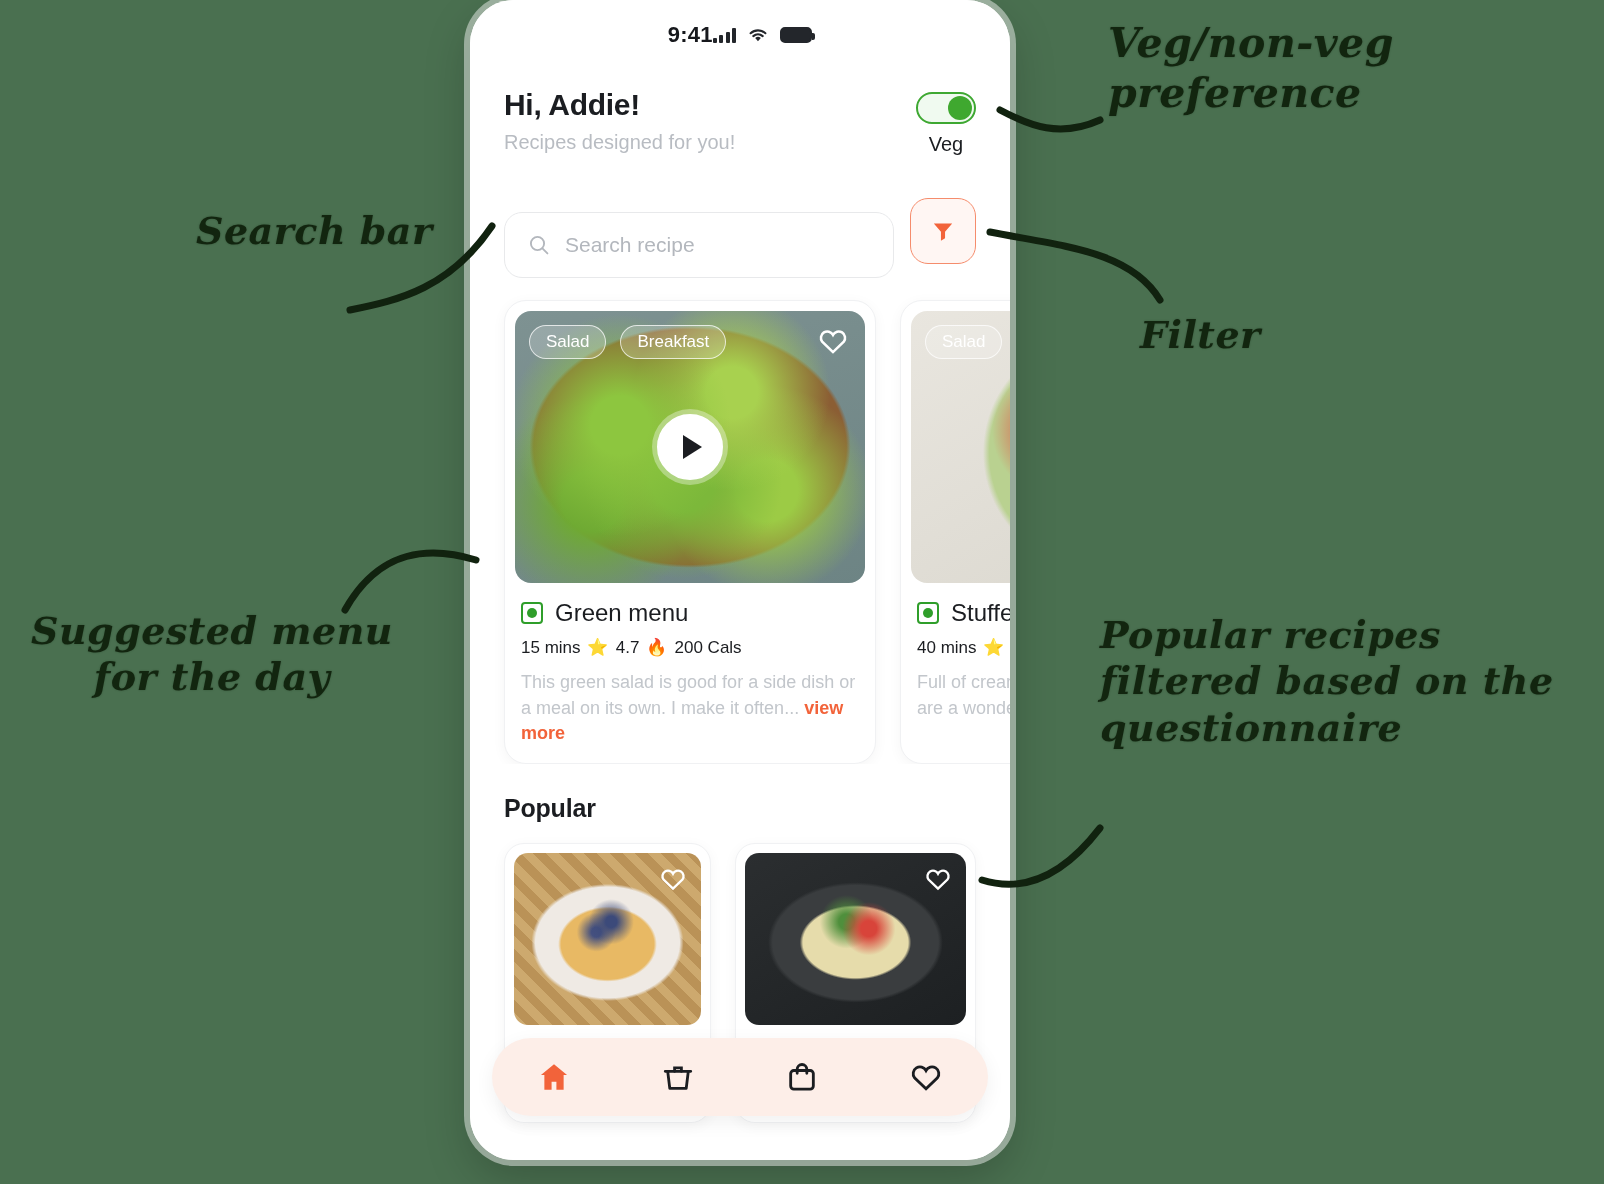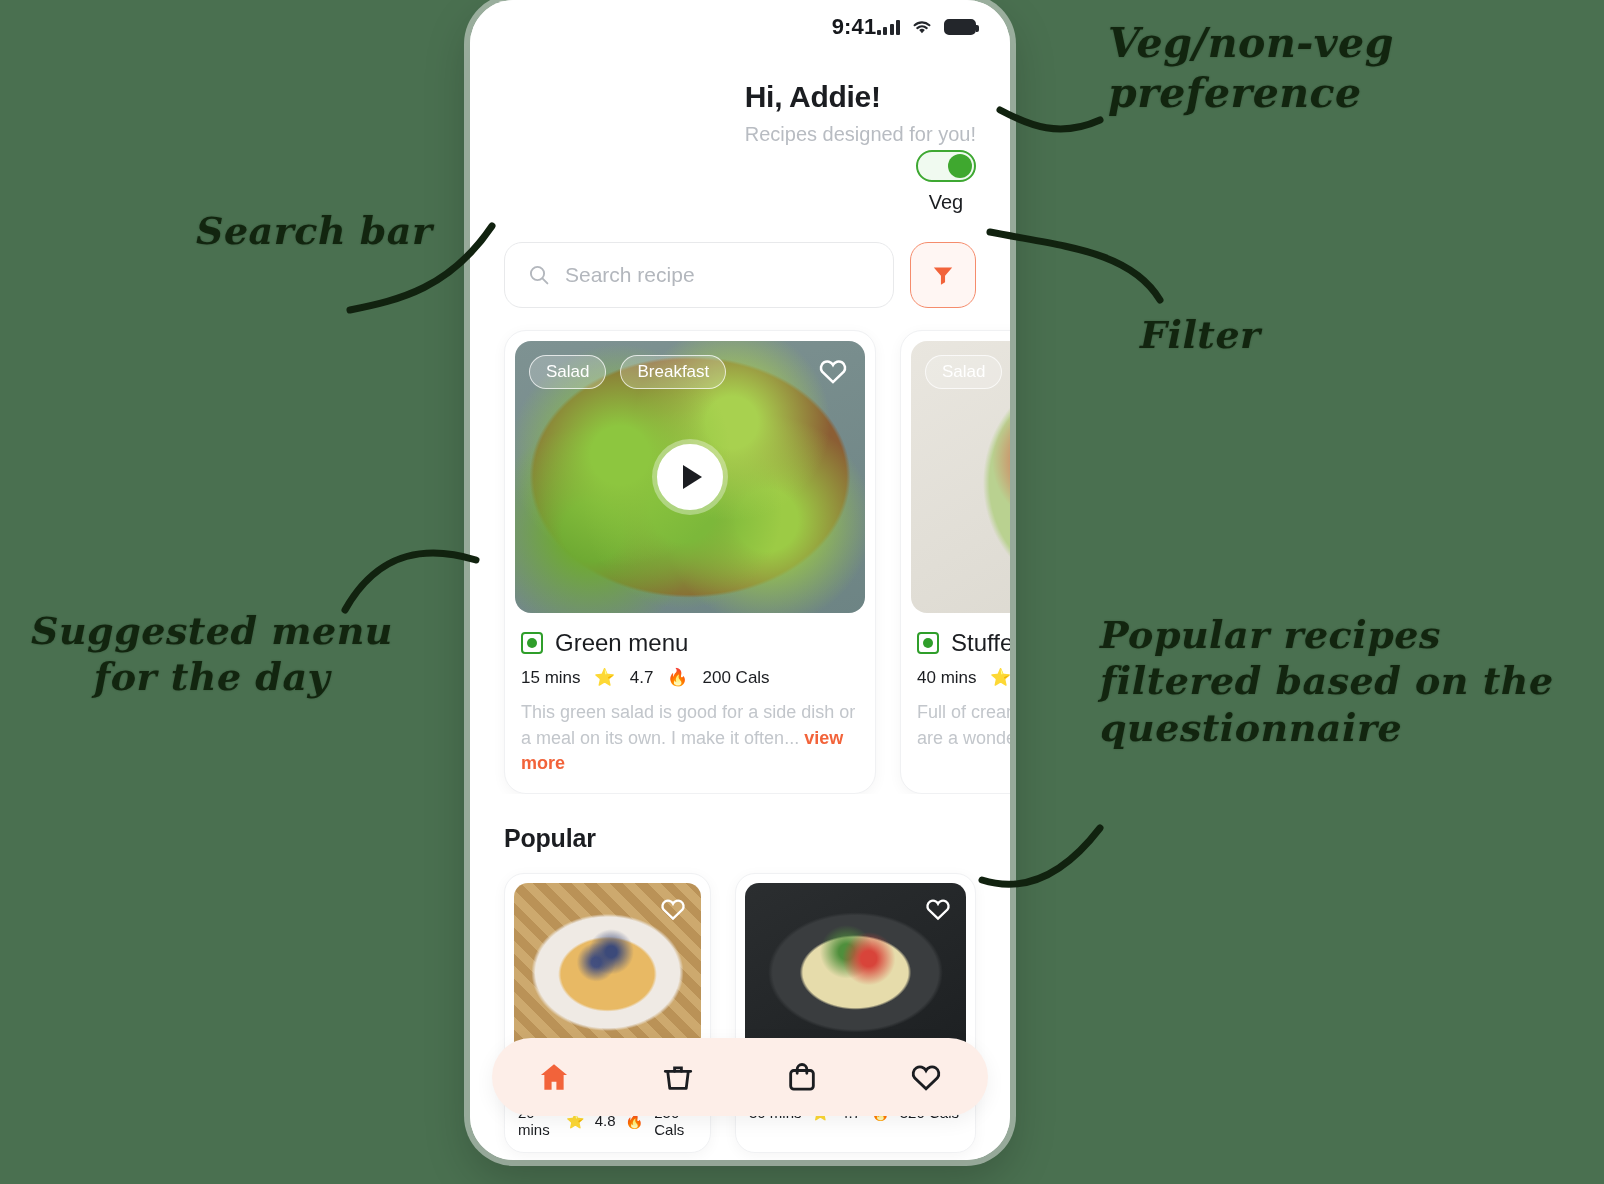--- a/index.html
+++ b/index.html
@@ -19,60 +19,60 @@
     background: #ffffff;
     border-radius: 44px;
     box-shadow: 0 0 0 6px rgba(255,255,255,.45), 0 18px 46px rgba(0,0,0,.22);
     overflow: hidden;
   }
   .screen { position: relative; width: 100%; height: 100%; background: #fff; overflow: hidden; }
 
   
   .statusbar {
     height: 54px; padding: 0 34px;
-    display: flex; align-items: center; justify-content: flex-end;
+    display: flex; align-items: center; justify-content: center; margin-top: 8px;
   }
   .clock { font-size: 22px; font-weight: 700; color: #16181c; letter-spacing: .2px; }
   .status-icons { display: flex; align-items: center; gap: 11px; }
   .signal { display: flex; align-items: flex-end; gap: 2.5px; height: 15px; }
   .signal i { width: 4px; background: #23262b; border-radius: 1px; display:block; }
   .signal i:nth-child(1){height:5px}.signal i:nth-child(2){height:8px}
   .signal i:nth-child(3){height:11px}.signal i:nth-child(4){height:15px}
   .battery {
     width: 32px; height: 16px; border: 2px solid #23262b; border-radius: 5px;
     background: #23262b; position: relative;
   }
   .battery:after{content:"";position:absolute;right:-5px;top:4px;width:3px;height:7px;
     background:#23262b;border-radius:0 2px 2px 0;}
 
   
   .greet-row {
     padding: 26px 34px 0 34px;
-    display: flex; justify-content: space-between; align-items: flex-end; flex-direction: column;
+    display: flex; justify-content: space-between; align-items: flex-start;
   }
   .greet-title { font-size: 30px; font-weight: 700; color: #1b1d21; letter-spacing: -.3px; }
   .greet-sub { font-size: 20px; color: #b8bcc2; margin-top: 9px; }
   .veg-block { display: flex; flex-direction: column; align-items: center; gap: 9px; padding-top: 4px; }
   .toggle {
     width: 60px; height: 32px; border-radius: 18px;
     background: #f0faf0; border: 2px solid #3ea832;
     position: relative; cursor: pointer;
   }
   .toggle-knob {
     position: absolute; right: 2px; top: 2px;
     width: 24px; height: 24px; border-radius: 50%;
     background: #3fa82f;
   }
   .veg-label { font-size: 20px; color: #1b1d21; }
 
   
   .search-row { padding: 28px 34px 0 34px; display: flex; gap: 16px; align-items: center; }
   .searchbox {
     flex: 1; height: 66px; border: 1.6px solid #e8e9eb; border-radius: 18px;
-    display: flex; align-items: center; gap: 14px; padding: 0 22px; background: #fff;
+    display: flex; align-items: center; gap: 14px; padding: 0 22px; background: #fff; margin-top: 28px;
   }
   .search-ph { font-size: 21px; color: #b3b7bd; }
   .filter-btn {
     width: 66px; height: 66px; border-radius: 18px;
     background: #fff6f3; border: 1.6px solid #f58c6c;
     display: flex; align-items: center; justify-content: center; cursor: pointer;
   }
 
   
   .section-title {
@@ -109,21 +109,21 @@
     content:""; width:0;height:0; margin-left:5px;
     border-left: 19px solid #1b1d21; border-top: 12px solid transparent; border-bottom: 12px solid transparent;
   }
   .card-name-row { display: flex; align-items: center; gap: 12px; padding: 16px 6px 0 6px; }
   .vegdot {
     width: 22px; height: 22px; border: 2px solid #2f9e2a; border-radius: 4px;
     display: flex; align-items: center; justify-content: center; flex: 0 0 auto;
   }
   .vegdot i { width: 10px; height: 10px; border-radius: 50%; background: #2f9e2a; display: block; }
   .card-name { font-size: 24px; color: #1b1d21; white-space: nowrap; }
-  .meta-row { display: flex; align-items: center; gap: 14px; padding: 10px 6px 0 6px; font-size: 17px; color: #1b1d21; }
+  .meta-row { display: flex; align-items: center; gap: 7px; padding: 10px 6px 0 6px; font-size: 17px; color: #1b1d21; }
   .meta-ic { font-size: 17px; }
   .desc { padding: 12px 6px 0 6px; font-size: 18px; line-height: 1.42; color: #c2c6cb; }
   .viewmore { color: #f2633a; font-weight: 700; }
 
   
   .pop-grid {
     display: grid; grid-template-columns: 1fr 1fr; gap: 24px;
     padding: 20px 34px 0 34px;
   }
   .pop-card {

